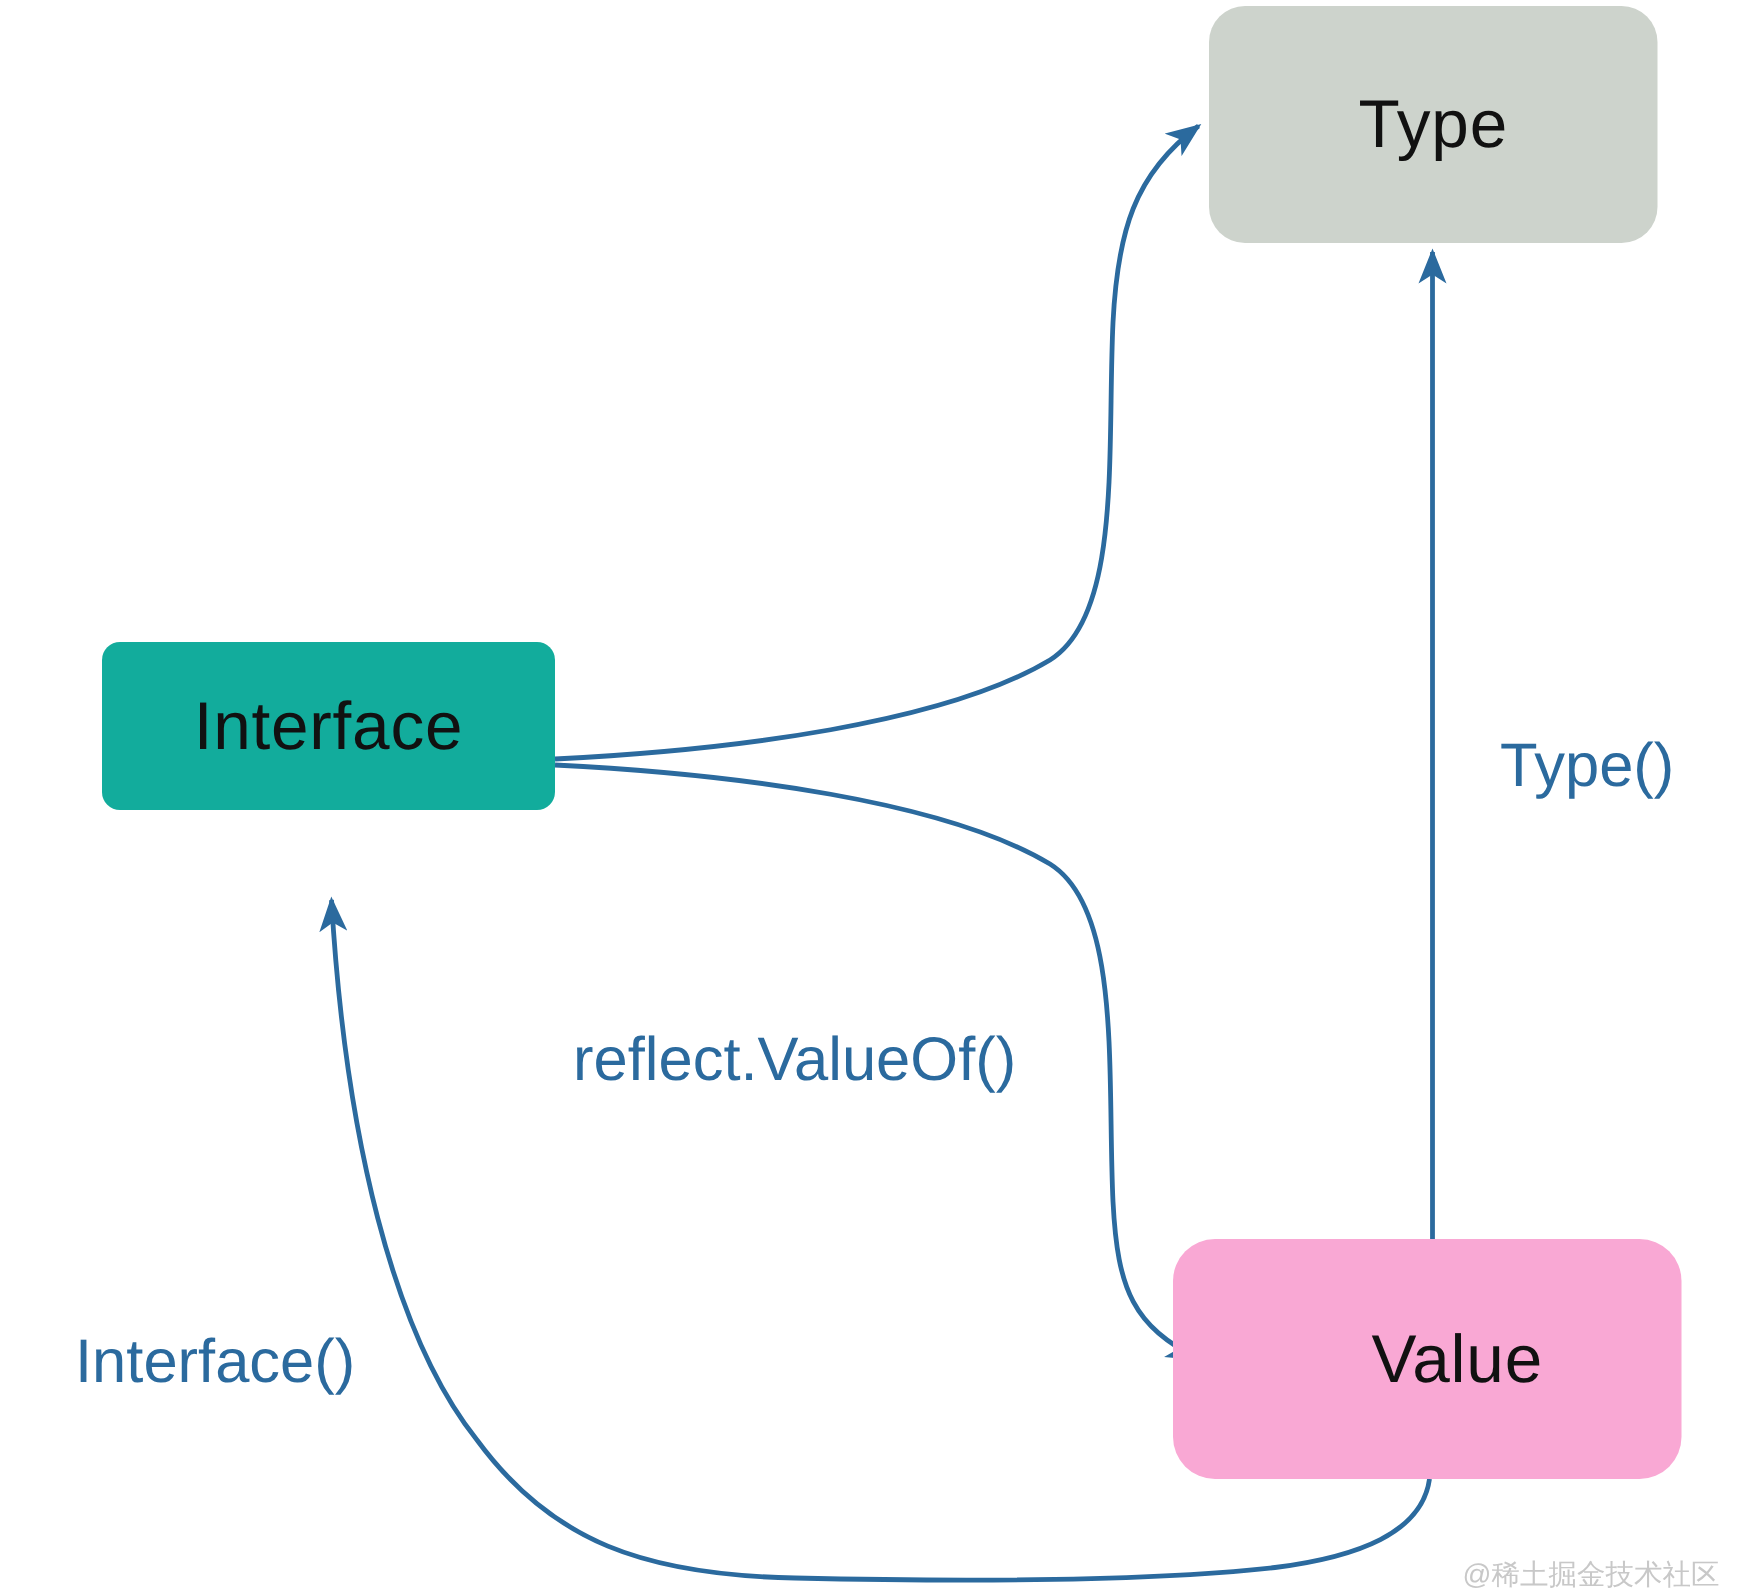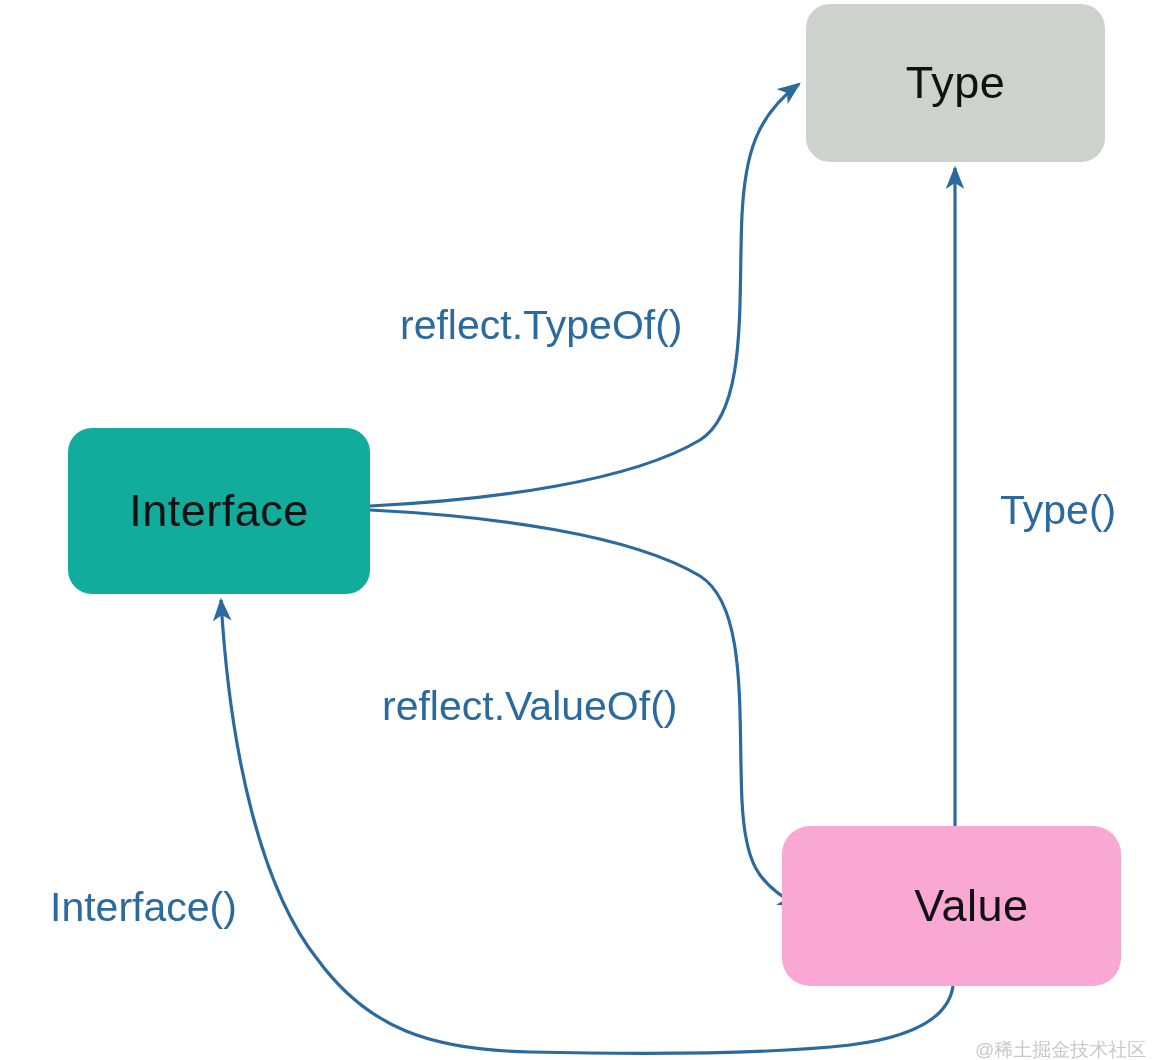--- a/index.html
+++ b/index.html
@@ -32,23 +32,23 @@
   }
   .node-type {
     left: 806px; top: 4px;
     width: 299px; height: 158px;
     background: #cdd3cc;
     border-radius: 24px;
     text-align: center;
   }
   .node-interface {
     left: 68px; top: 428px;
-    width: 302px; height: 166px;
+    width: 302px; height: 112px;
     background: #12ac9c;
-    border-radius: 24px;
+    border-radius: 12px;
   }
   .node-value {
     left: 782px; top: 826px;
     width: 299px; height: 160px;
     background: #f9a8d4;
     border-radius: 28px;
     padding-left: 40px;
   }
   .edge-label {
     position: absolute;
@@ -96,21 +96,20 @@
   </div>
 
   <div class="node node-interface">
     <span>Interface</span>
   </div>
 
   <div class="node node-value">
     <span>Value</span>
   </div>
 
-  <div class="edge-label label-typeof">reflect.TypeOf()</div>
 
   <div class="edge-label label-valueof">reflect.ValueOf()</div>
 
   <div class="edge-label label-type-call">Type()</div>
 
   <div class="edge-label label-interface-call">Interface()</div>
 
   <div class="watermark">@稀土掘金技术社区</div>
 
 </div>

